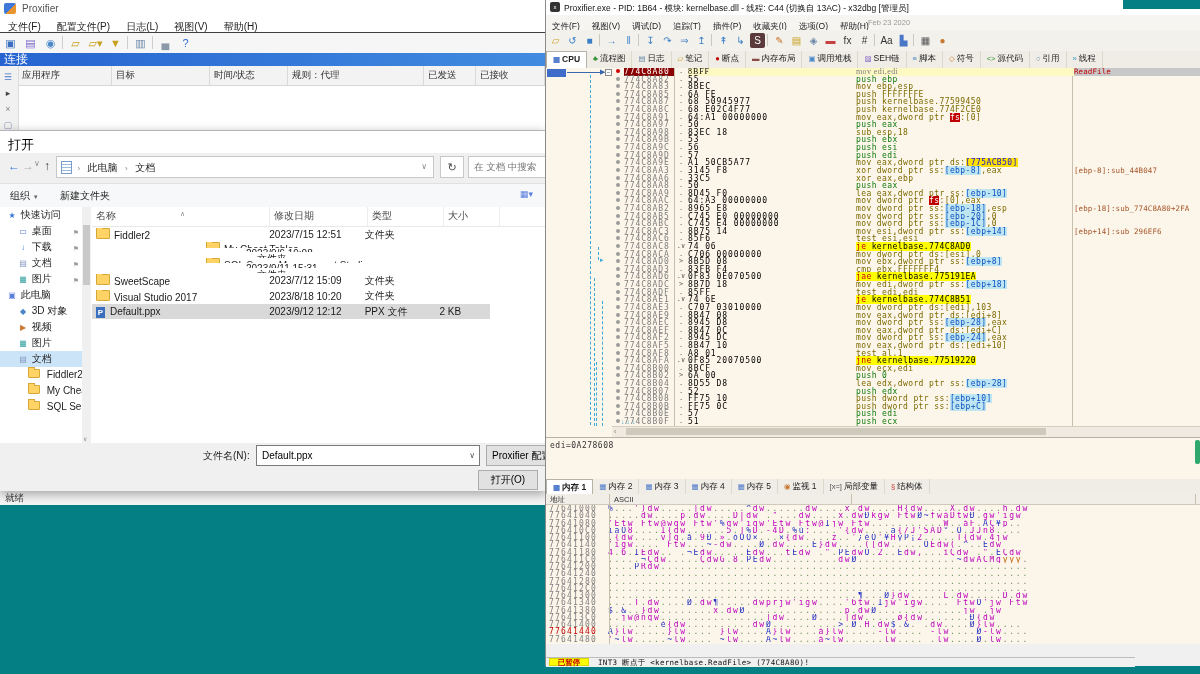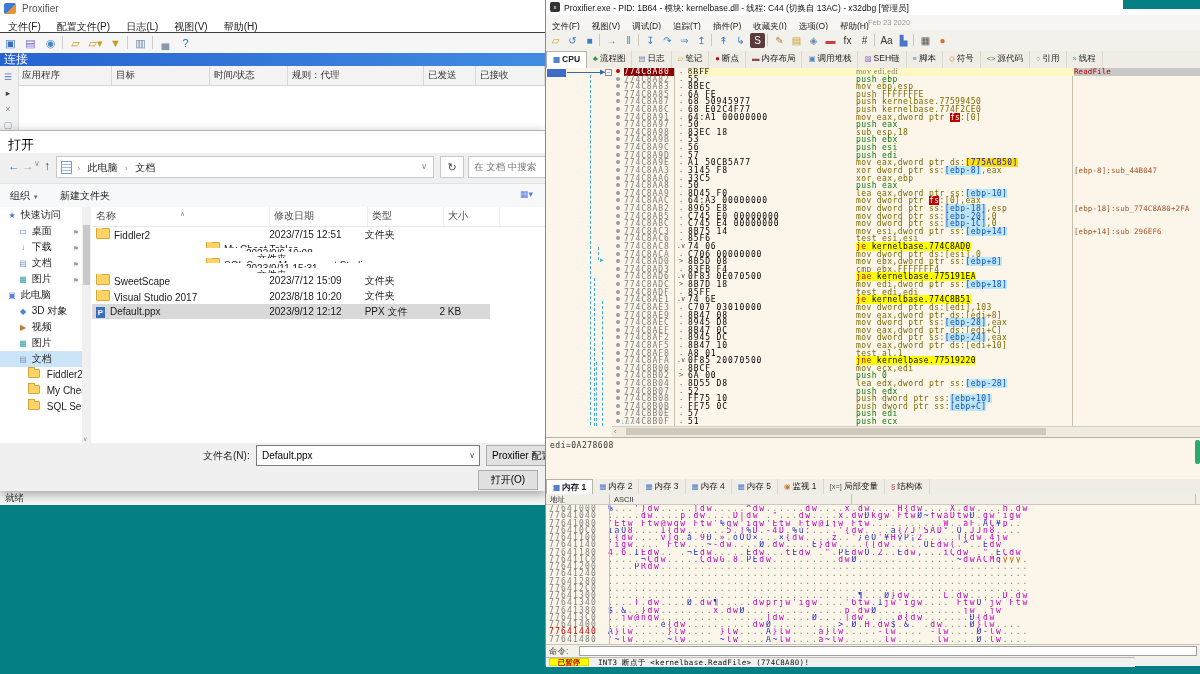--- a/index.html
+++ b/index.html
@@ -833,22 +833,18 @@
           <span class="maddr hot">77641440</span>
           <span class="mascii"><span class="cb">À</span><span class="cm">}</span><span class="cm">l</span><span class="cm">w</span><span class="cd">.</span><span class="cd">.</span><span class="cd">.</span><span class="cd">.</span><span class="cd">.</span><span class="cm">}</span><span class="cm">l</span><span class="cm">w</span><span class="cd">.</span><span class="cd">.</span><span class="cd">.</span><span class="cd">.</span> <span class="cm">}</span><span class="cm">l</span><span class="cm">w</span><span class="cd">.</span><span class="cd">.</span><span class="cd">.</span><span class="cd">.</span><span class="cb">À</span><span class="cm">}</span><span class="cm">l</span><span class="cm">w</span><span class="cd">.</span><span class="cd">.</span><span class="cd">.</span><span class="cd">.</span><span class="cm">à</span><span class="cm">}</span><span class="cm">l</span><span class="cm">w</span><span class="cd">.</span><span class="cd">.</span><span class="cd">.</span><span class="cd">.</span><span class="cd">.</span><span class="cm">-</span><span class="cm">l</span><span class="cm">w</span><span class="cd">.</span><span class="cd">.</span><span class="cd">.</span><span class="cd">.</span> <span class="cm">-</span><span class="cm">l</span><span class="cm">w</span><span class="cd">.</span><span class="cd">.</span><span class="cd">.</span><span class="cd">.</span><span class="cb">Ø</span><span class="cm">-</span><span class="cm">l</span><span class="cm">w</span><span class="cd">.</span><span class="cd">.</span><span class="cd">.</span><span class="cd">.</span></span>
         </div>
         <div class="mrow">
           <span class="maddr">77641480</span>
           <span class="mascii"><span class="cm">'</span><span class="cb">~</span><span class="cm">l</span><span class="cm">w</span><span class="cd">.</span><span class="cd">.</span><span class="cd">.</span><span class="cd">.</span><span class="cd">.</span><span class="cb">~</span><span class="cm">l</span><span class="cm">w</span><span class="cd">.</span><span class="cd">.</span><span class="cd">.</span><span class="cd">.</span> <span class="cb">~</span><span class="cm">l</span><span class="cm">w</span><span class="cd">.</span><span class="cd">.</span><span class="cd">.</span><span class="cd">.</span><span class="cb">À</span><span class="cb">~</span><span class="cm">l</span><span class="cm">w</span><span class="cd">.</span><span class="cd">.</span><span class="cd">.</span><span class="cd">.</span><span class="cm">à</span><span class="cb">~</span><span class="cm">l</span><span class="cm">w</span><span class="cd">.</span><span class="cd">.</span><span class="cd">.</span><span class="cd">.</span><span class="cd">.</span><span class="cd">.</span><span class="cm">l</span><span class="cm">w</span><span class="cd">.</span><span class="cd">.</span><span class="cd">.</span><span class="cd">.</span> <span class="cd">.</span><span class="cm">l</span><span class="cm">w</span><span class="cd">.</span><span class="cd">.</span><span class="cd">.</span><span class="cd">.</span><span class="cb">Ø</span><span class="cd">.</span><span class="cm">l</span><span class="cm">w</span><span class="cd">.</span><span class="cd">.</span><span class="cd">.</span><span class="cd">.</span></span>
         </div>
       </div>
   </div>
 
-  <div id="cmdrow" class="abs">
-    <span id="cmd-label">命令:</span>
-    <div id="cmd-input"></div>
-  </div>
   <div id="dstatus" class="abs">
     <span class="badge">已暂停</span>
     <span class="msg mono">INT3 断点于 &lt;kernelbase.ReadFile&gt; (774C8A80)!</span>
   </div>
 </div>
 <div id="notch" class="abs"></div>
 
 </body></html>

